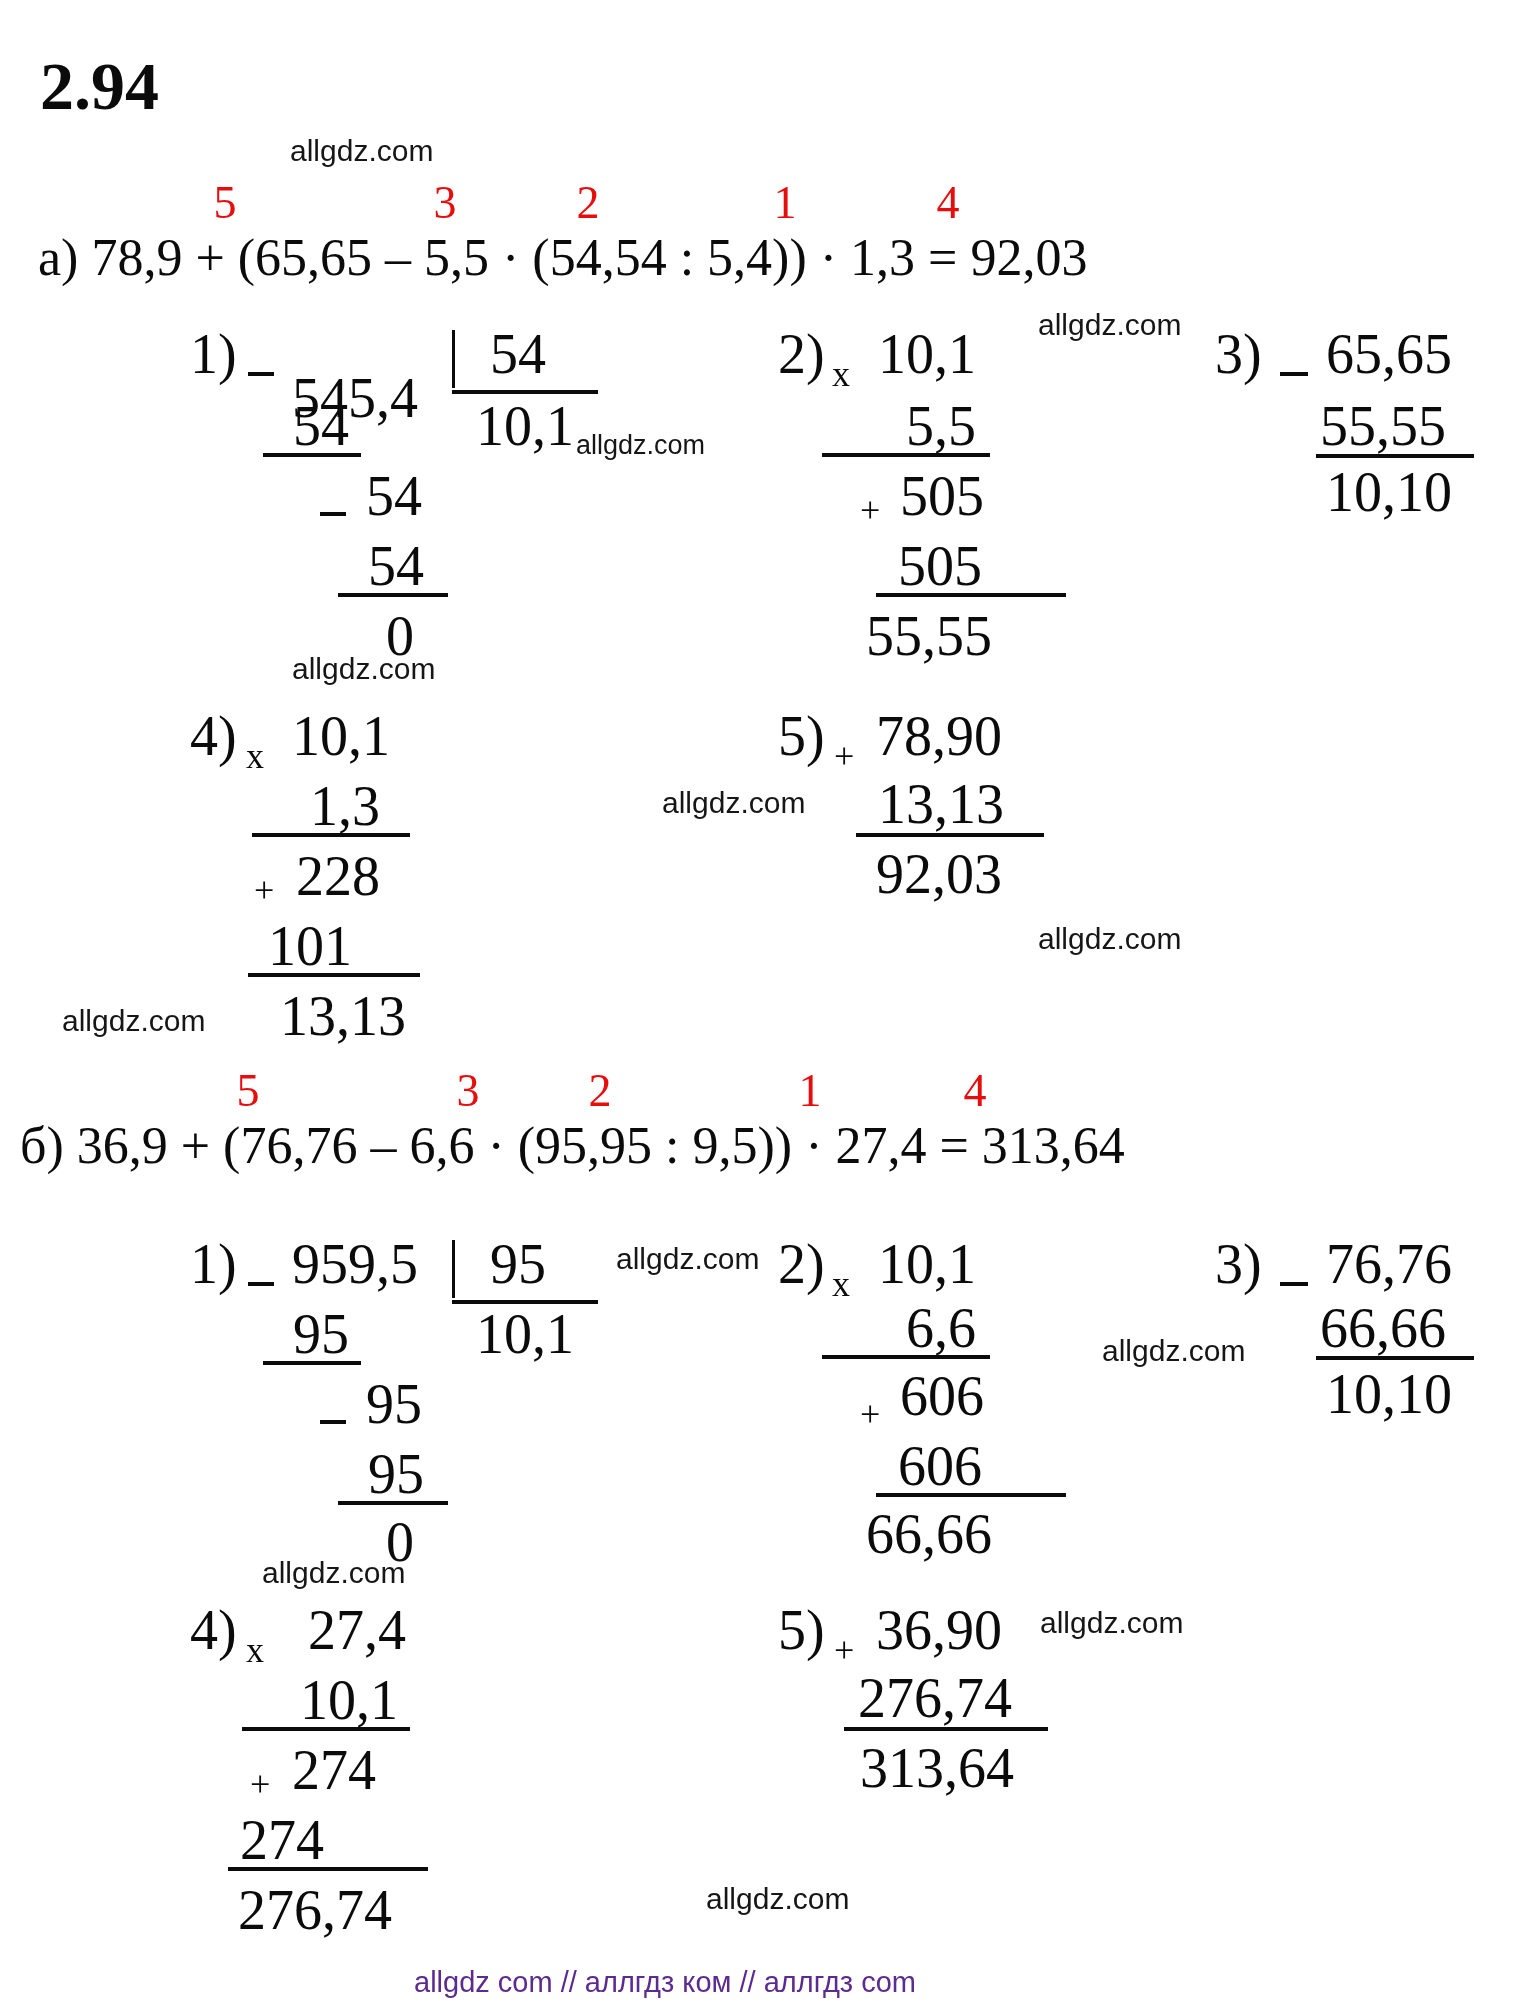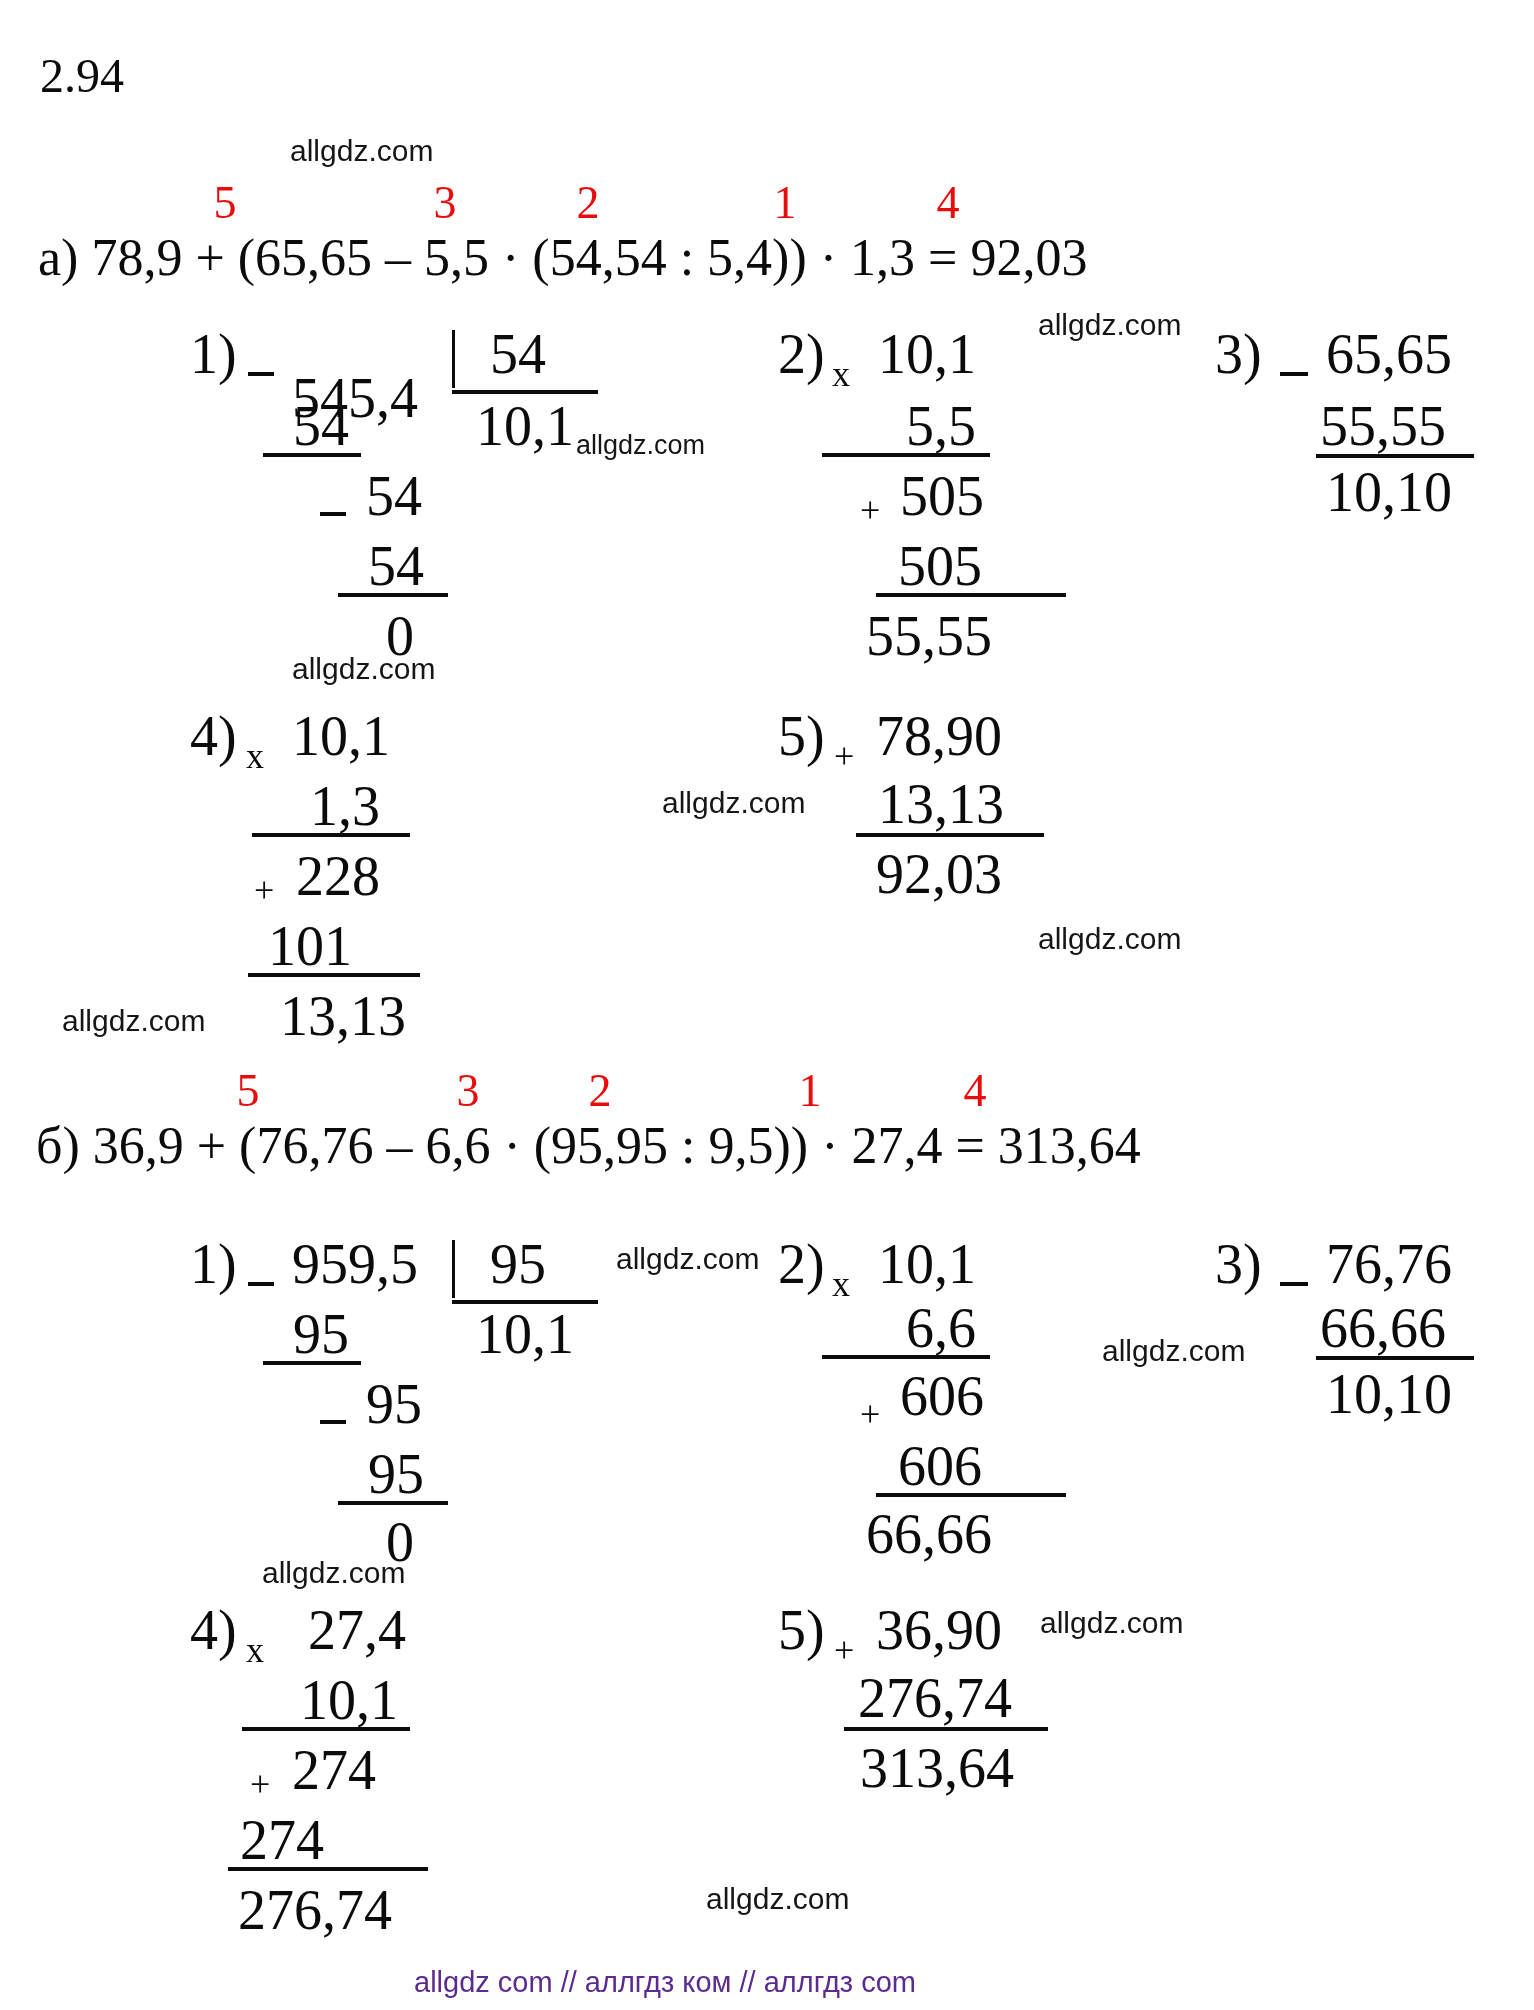--- a/index.html
+++ b/index.html
@@ -15,21 +15,21 @@
   .ws{position:absolute;font-family:"Liberation Sans","DejaVu Sans",sans-serif;
      font-size:27px;line-height:1;white-space:nowrap;color:#161616;}
   .r{position:absolute;font-family:"Liberation Serif","DejaVu Serif",serif;
      font-size:46px;line-height:1;transform:translateX(-50%);white-space:nowrap;}
   .s{position:absolute;font-family:"Liberation Serif","DejaVu Serif",serif;
      font-size:36px;line-height:1;white-space:nowrap;color:#0b0b0b;}
   .bar{position:absolute;height:4px;background:#0b0b0b;}
   .vbar{position:absolute;width:3px;background:#0b0b0b;}
   #green-header{position:absolute;left:0;top:8px;width:1534px;text-align:center;
      font-family:"Liberation Sans","DejaVu Sans",sans-serif;font-size:30px;line-height:1;}
-  #title{position:absolute;left:40px;top:52px;font-size:48px;font-weight:normal;
+  #title{position:absolute;left:40px;top:52px;font-size:68px;font-weight:bold;
      font-family:"Liberation Serif","DejaVu Serif",serif;line-height:1;text-align:right;}
   #purple-footer{position:absolute;left:0;top:1968px;width:1330px;text-align:center;
      font-family:"Liberation Sans","DejaVu Sans",sans-serif;font-size:29px;line-height:1;}
 </style>
 </head>
 <body>
 
 <div id="page">
 
 
@@ -103,21 +103,21 @@
   <div class="w" style="left:1038px;top:924px;">allgdz.com</div>
 
   <div class="w" style="left:62px;top:1006px;">allgdz.com</div>
 
   <div class="r" style="left:248px;top:1068px;color:#e80d0d;">5</div>
   <div class="r" style="left:468px;top:1068px;color:#e80d0d;">3</div>
   <div class="r" style="left:600px;top:1068px;color:#e80d0d;">2</div>
   <div class="r" style="left:810px;top:1068px;color:#e80d0d;">1</div>
   <div class="r" style="left:975px;top:1068px;color:#e80d0d;">4</div>
 
-  <div class="e" style="left:36px;top:1120px;">б) 36,9 + (76,76 – 6,6  ·  (95,95 : 9,5))  ·  27,4 = 313,64</div>
+  <div class="e" style="left:20px;top:1120px;">б) 36,9 + (76,76 – 6,6  ·  (95,95 : 9,5))  ·  27,4 = 313,64</div>
 
   <div class="m" style="left:190px;top:1236px;">1)</div>
   <div class="bar" style="left:248px;top:1282px;width:26px;"></div>
   <div class="m" style="left:292px;top:1236px;">959,5</div>
   <div class="vbar" style="left:452px;top:1240px;height:58px;"></div>
   <div class="m" style="left:490px;top:1236px;">95</div>
   <div class="bar" style="left:452px;top:1300px;width:146px;"></div>
   <div class="w" style="left:616px;top:1244px;">allgdz.com</div>
   <div class="m" style="left:293px;top:1306px;">95</div>
   <div class="bar" style="left:263px;top:1361px;width:98px;"></div>

